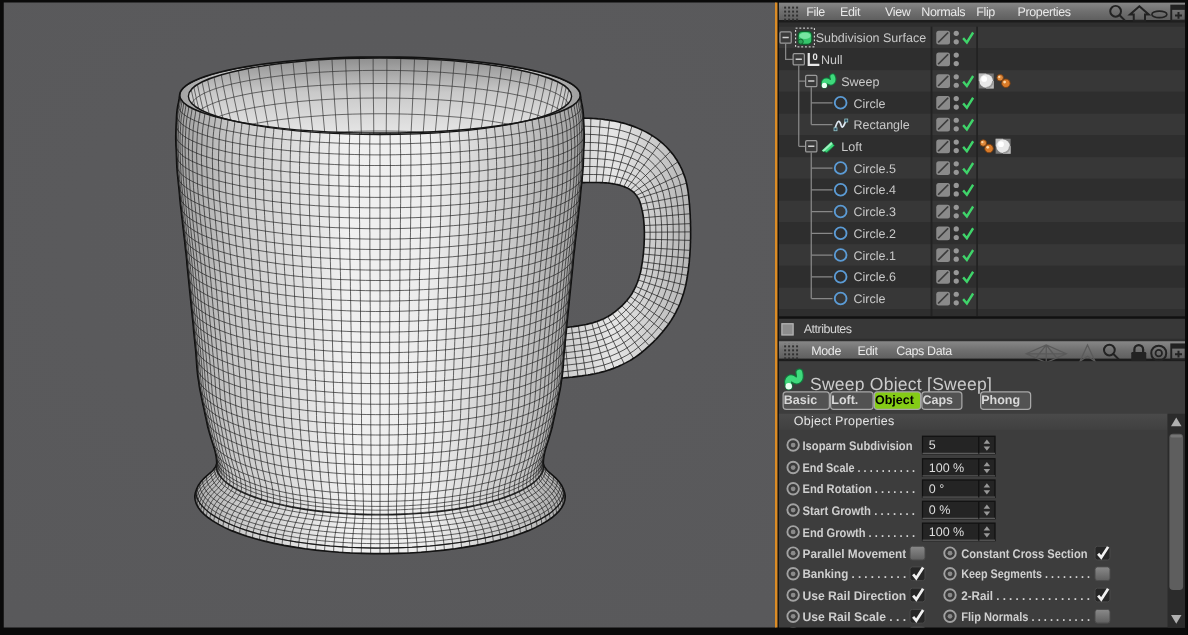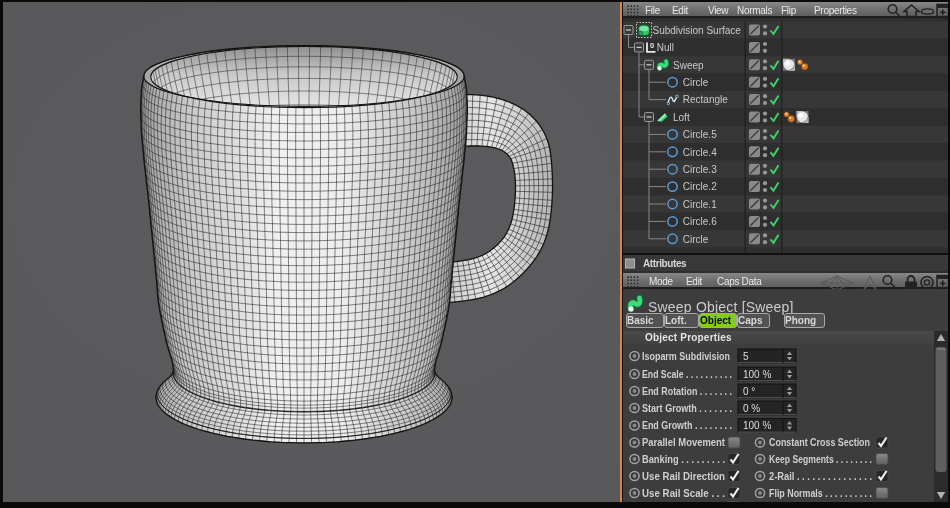--- a/index.html
+++ b/index.html
@@ -13,22 +13,22 @@
 .grip { position:absolute; left:3px; top:2px; width:14px; height:13px;
   background-image:radial-gradient(#303030 30%, rgba(0,0,0,0) 34%);
   background-size:3.2px 3.2px; background-position:0.5px 0.5px; }
 .mtext { position:absolute; top:3px; font-size:10px; letter-spacing:-0.3px; color:#e9e9e9; }
 #amtitle { position:absolute; left:0; top:251px; width:325px; height:18px; background:#383838;
   border-top:2px solid #111; }
 #amcontent { position:absolute; left:0; top:287px; width:325px; height:213px; background:#3d3d3d; }
 .tab { position:absolute; top:311px; height:15px; border:1px solid #a8a8a8; background:#525252;
   color:#d8d8d8; font-size:10px; font-weight:bold; text-align:left; border-radius:3px; line-height:13px; }
 #objprop { position:absolute; left:0; top:329px; width:311px; height:13px;
-  background:linear-gradient(#4a4a4a,#404040); color:#e4e4e4; font-size:10px; font-weight:bold; letter-spacing:0.2px;
-  padding-left:22px; line-height:13px; }
+  background:linear-gradient(#4a4a4a,#404040); color:#e4e4e4; font-size:10px; font-weight:normal; letter-spacing:0.2px;
+  padding-left:12px; line-height:13px; }
 #scroll { position:absolute; left:311px; top:329px; width:14px; height:171px; background:#353535; }
 </style></head><body>
 <div id="win">
  <div id="viewport">
       <svg width="618" height="500" viewBox="0 0 618 500" style="position:absolute;left:0;top:0">
 <defs>
 <linearGradient id="bgrad" x1="0" y1="0" x2="1" y2="0">
  <stop offset="0" stop-color="#a0a0a0"></stop>
             <stop offset="0.14" stop-color="#c8c8c8"></stop>
  <stop offset="0.42" stop-color="#f0f0f0"></stop>
@@ -462,21 +462,21 @@
         <rect x="126" y="231.3" width="11" height="11" rx="2" fill="#8a8a8a"></rect>
         <line x1="127.5" y1="240.8" x2="135.5" y2="232.8" stroke="#3c3c3c" stroke-width="1.4"></line>
         <circle cx="142" cy="233.4" r="2.1" fill="#979797"></circle>
         <circle cx="142" cy="240.2" r="2.1" fill="#979797"></circle>
         <path d="M147.5,237.3 L150.5,240.8 L155.5,232.8" fill="none" stroke="#3fd46a" stroke-width="1.9"></path>
       </svg>
   <div id="amtitle">
     <svg width="325" height="18" style="position:absolute;left:0;top:0">
       <rect x="2.5" y="4" width="9" height="9" fill="#8d8d8d" stroke="#b5b5b5" stroke-width="1"></rect>
     </svg>
-    <span style="position:absolute;left:20px;top:3px;font-size:10px;font-weight:bold;letter-spacing:-0.4px;color:#d6d6d6">Attributes</span>
+    <span style="position:absolute;left:20px;top:3px;font-size:10px;font-weight:normal;letter-spacing:-0.4px;color:#d6d6d6">Attributes</span>
   </div>
   <div class="menubar" style="top:271px">
     <div class="grip"></div>
     <span class="mtext" style="left:26px">Mode</span>
     <span class="mtext" style="left:63px">Edit</span>
     <span class="mtext" style="left:94px">Caps Data</span>
     <svg width="325" height="18" style="position:absolute;left:0;top:0">
           <g stroke="#5a5a5a" fill="none" stroke-width="1">
             <path d="M198,10 L214,3 L230,10 L214,17 Z M214,3 L214,17 M198,10 L230,10 M214,3 L206,13 M214,3 L222,13"></path>
             <path d="M241,16 L247,3 L253,16 L247,12 Z"></path>

